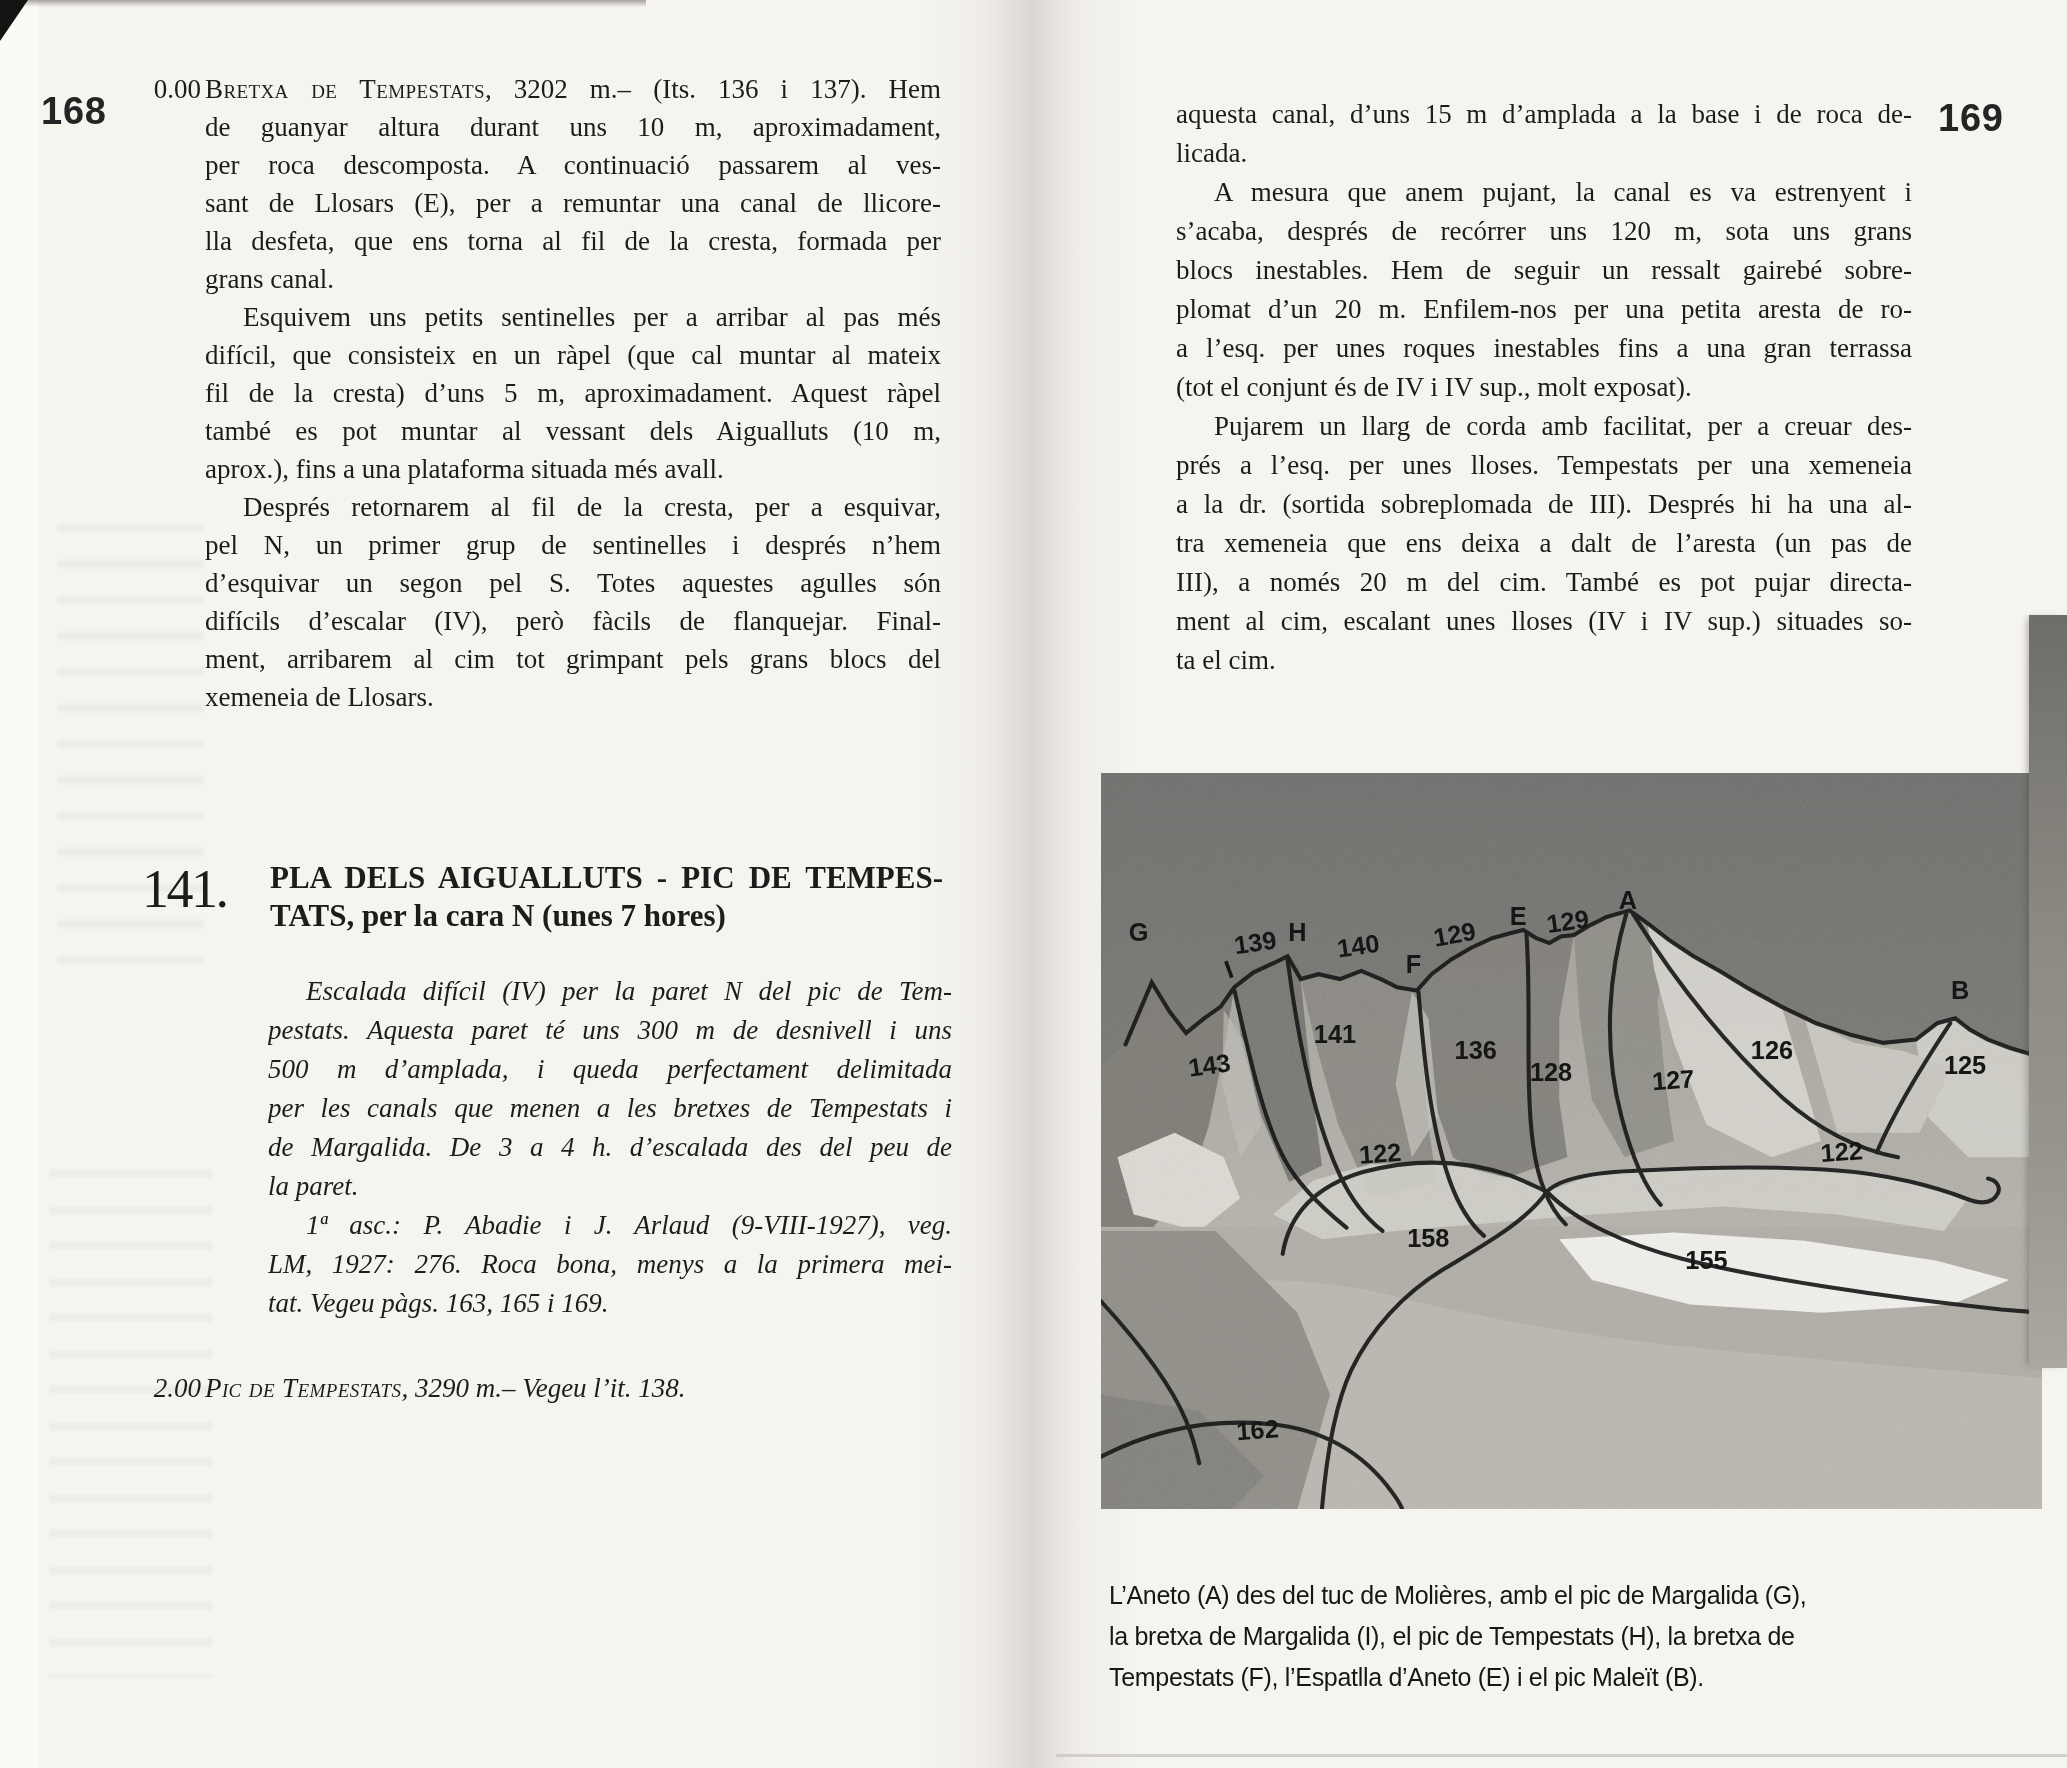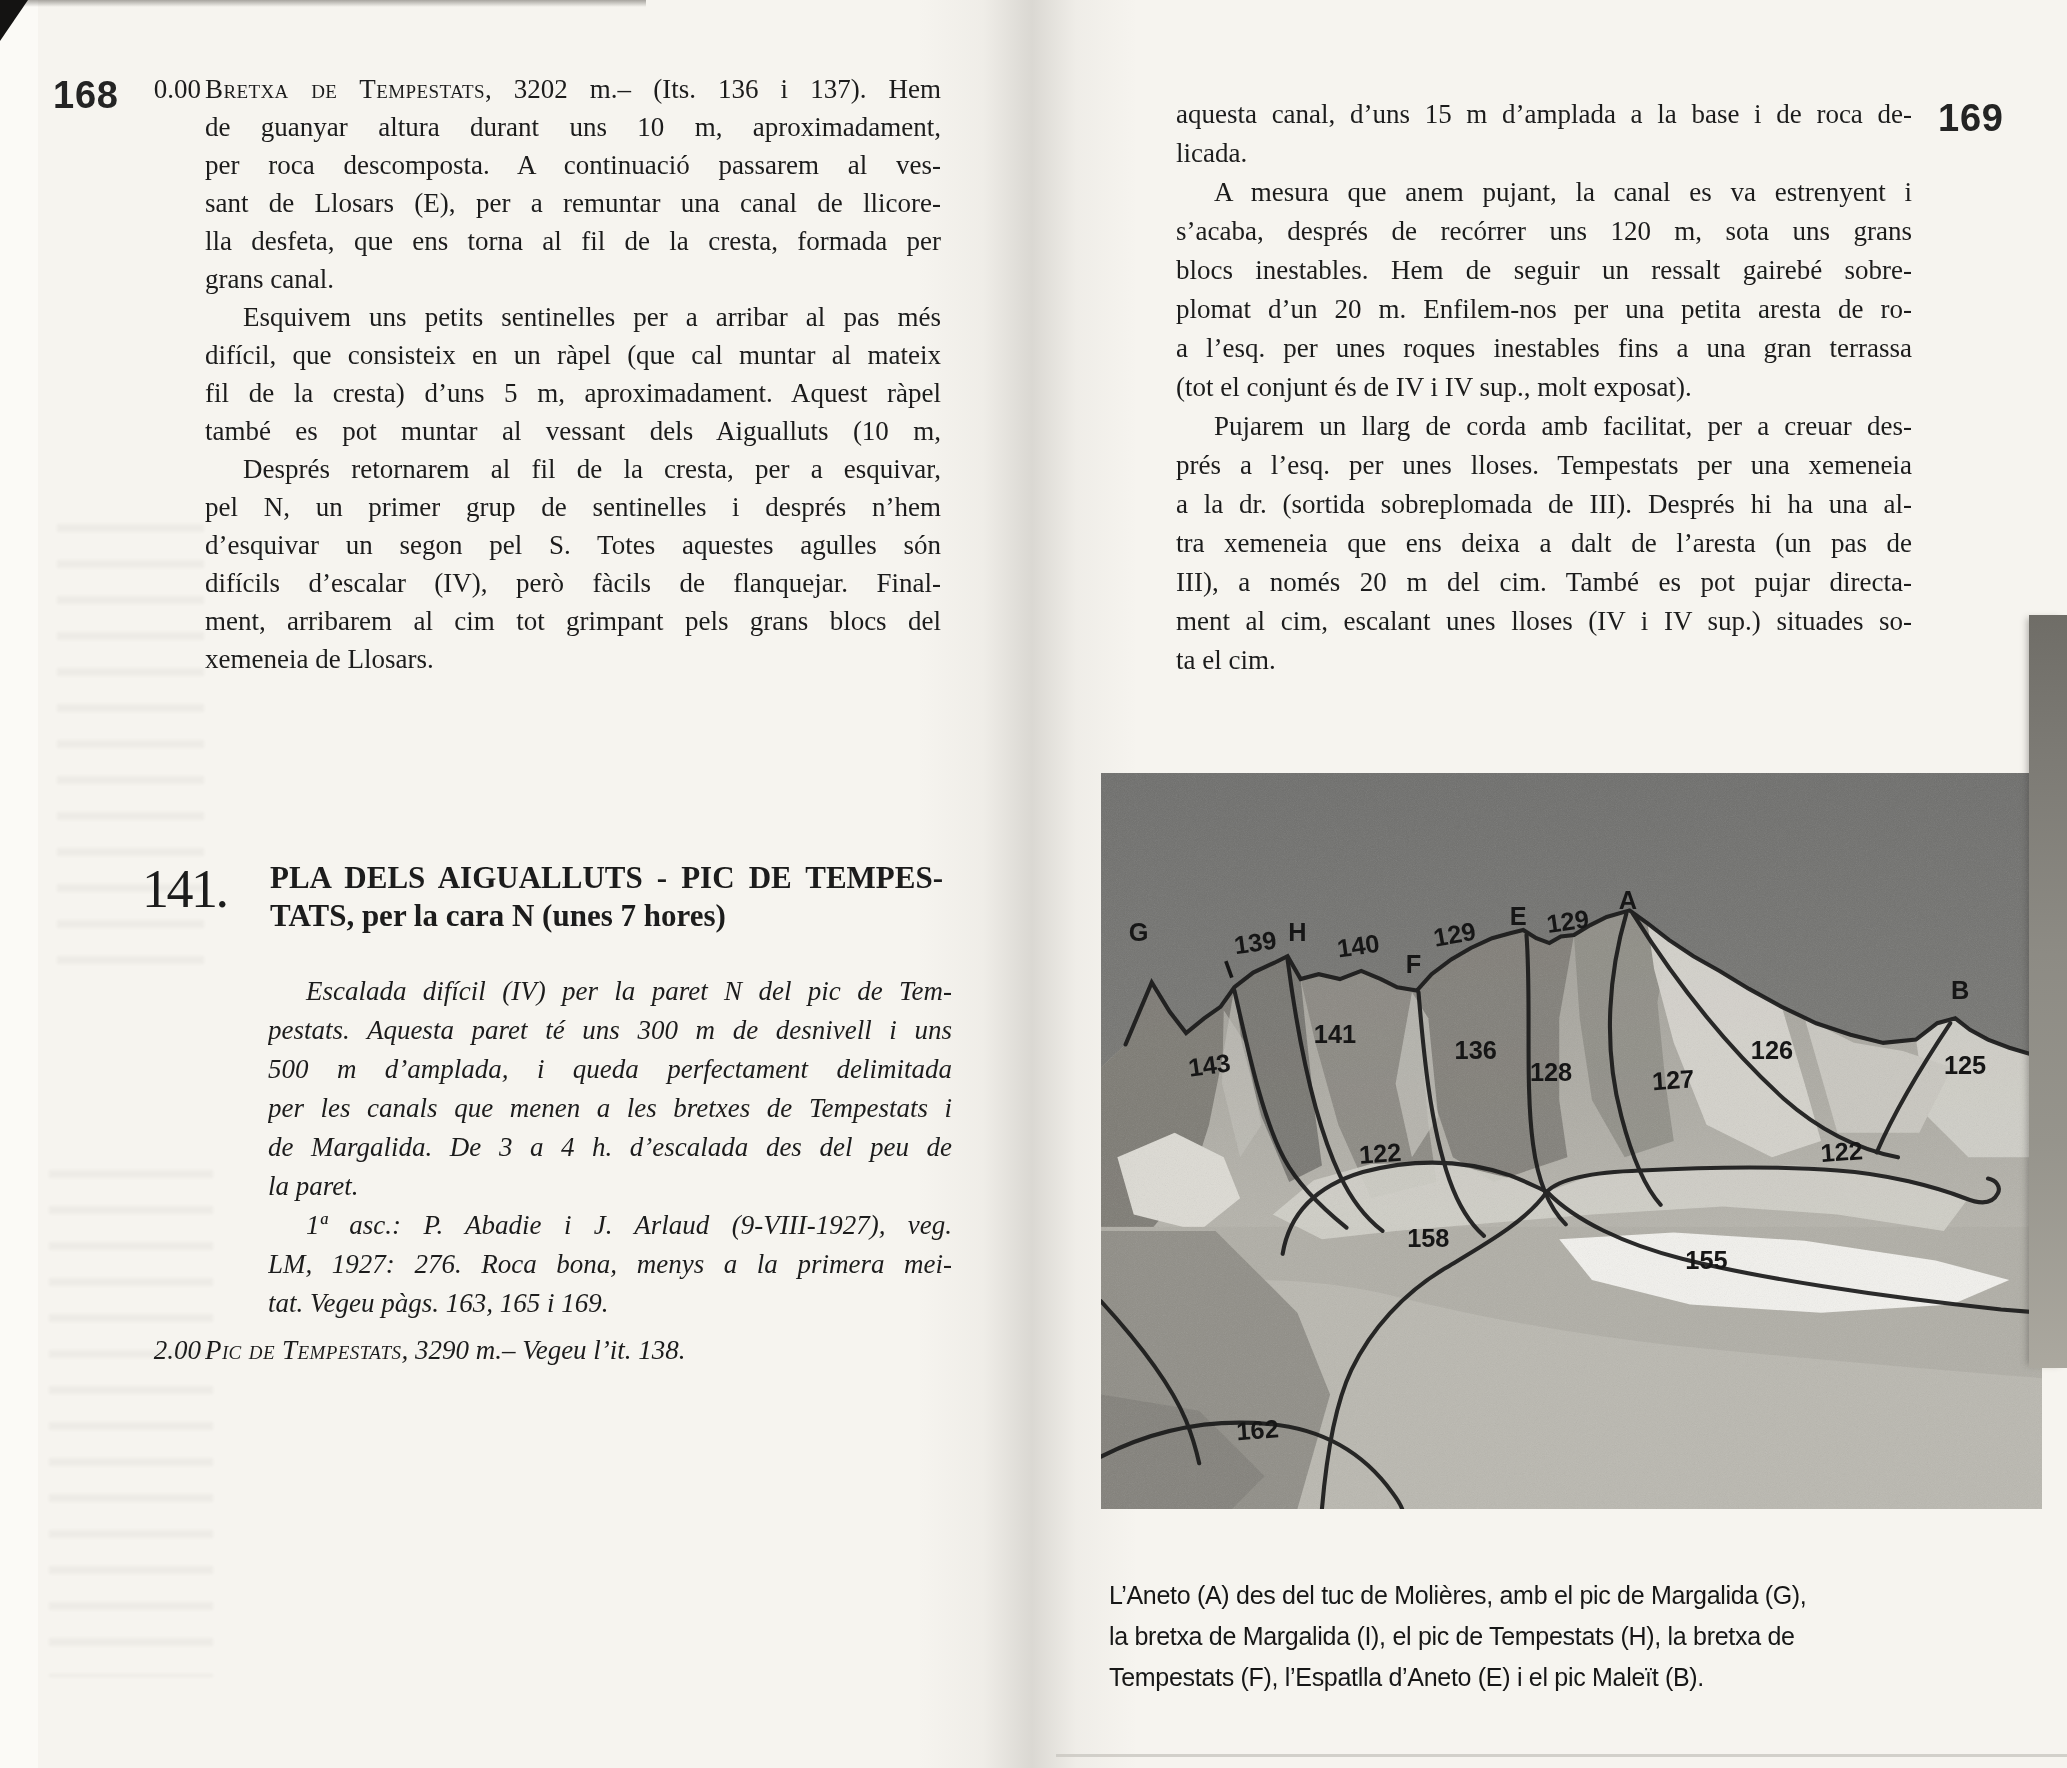--- a/index.html
+++ b/index.html
@@ -60,34 +60,35 @@
 </style>
 </head>
 <body>
 
 <div class="scan">
 
   <div class="left-margin-light"></div>
   <div class="ghost g1"></div>
   <div class="ghost g2"></div>
 
-  <div class="pnum" style="left:41px;top:74px;margin-left:12px;">168</div>
+  <div class="pnum" style="left:41px;top:90px;">168</div>
 
   <div class="block body-col itin" style="left:205px;top:70px;width:736px;">
     <div class="time">0.00</div>
     <div class="line"><span class="sc">Bretxa de Tempestats</span><span>, 3202 m.– (Its. 136 i 137). Hem</span></div>
     <div class="line">de guanyar altura durant uns 10 m, aproximadament,</div>
     <div class="line">per roca descomposta. A continuació passarem al ves-</div>
     <div class="line">sant de Llosars (E), per a remuntar una canal de llicore-</div>
     <div class="line">lla desfeta, que ens torna al fil de la cresta, formada per</div>
     <div class="line nl">grans canal.</div>
     <div class="line ind">Esquivem uns petits sentinelles per a arribar al pas més</div>
     <div class="line">difícil, que consisteix en un ràpel (que cal muntar al mateix</div>
     <div class="line">fil de la cresta) d’uns 5 m, aproximadament. Aquest ràpel</div>
     <div class="line">també es pot muntar al vessant dels Aigualluts (10 m,</div>
+    <div class="line nl">aprox.), fins a una plataforma situada més avall.</div>
     <div class="line ind">Després retornarem al fil de la cresta, per a esquivar,</div>
     <div class="line">pel N, un primer grup de sentinelles i després n’hem</div>
     <div class="line">d’esquivar un segon pel S. Totes aquestes agulles són</div>
     <div class="line">difícils d’escalar (IV), però fàcils de flanquejar. Final-</div>
     <div class="line">ment, arribarem al cim tot grimpant pels grans blocs del</div>
     <div class="line nl">xemeneia de Llosars.</div>
   </div>
 
   <div class="block body-col itin" style="left:205px;top:723px;width:736px;font-style:italic;">
     <div class="time">2.00</div>

